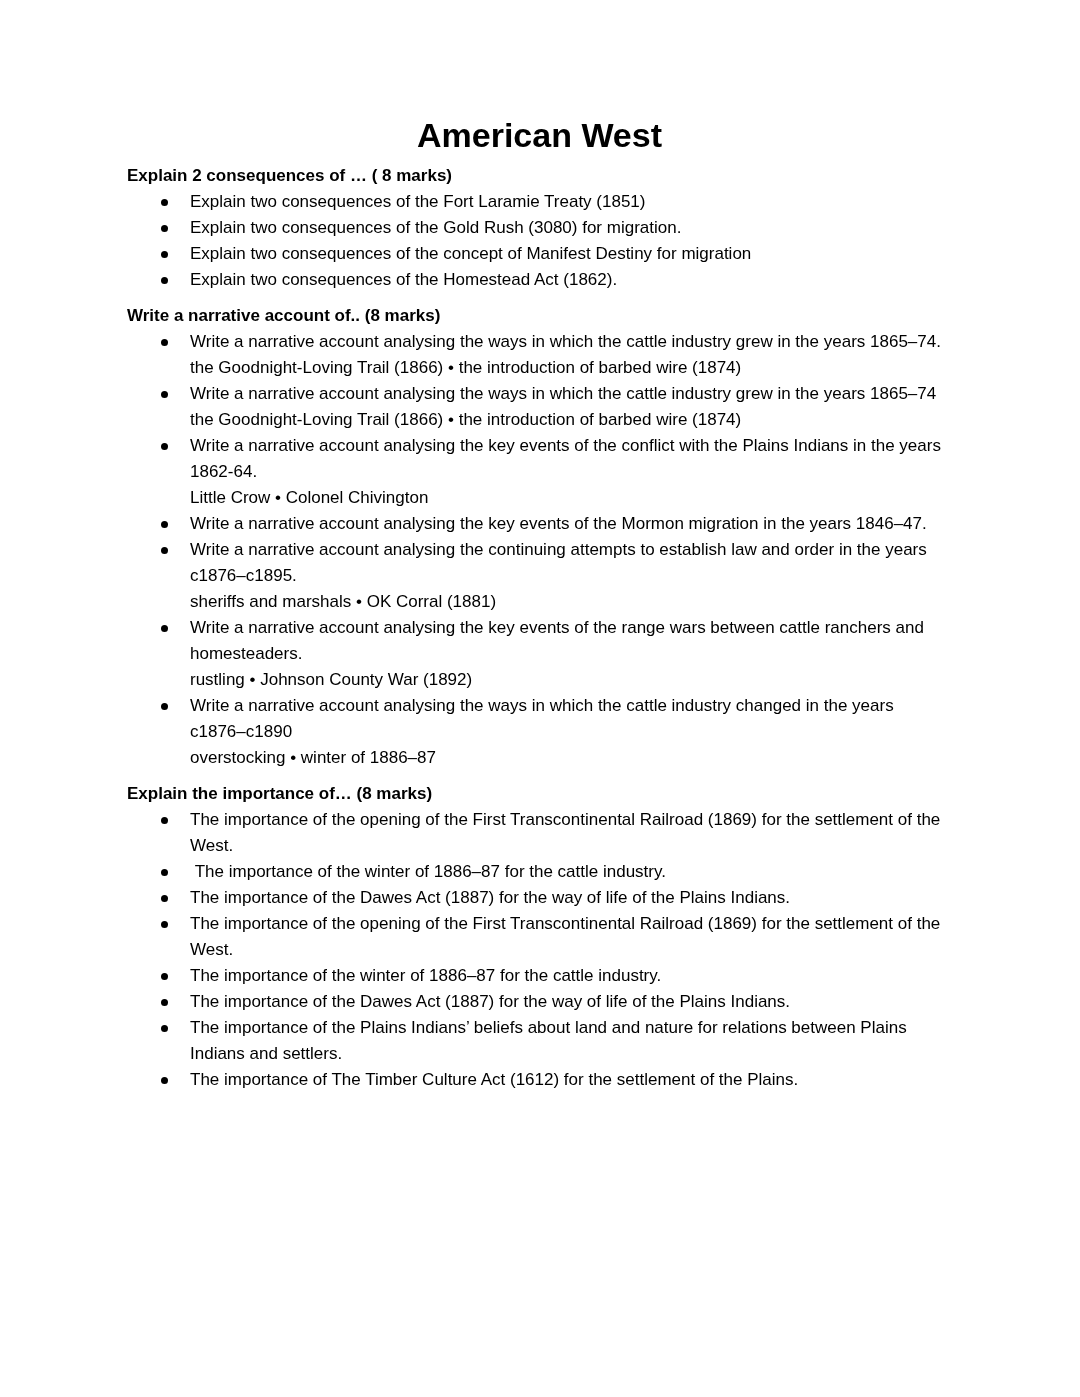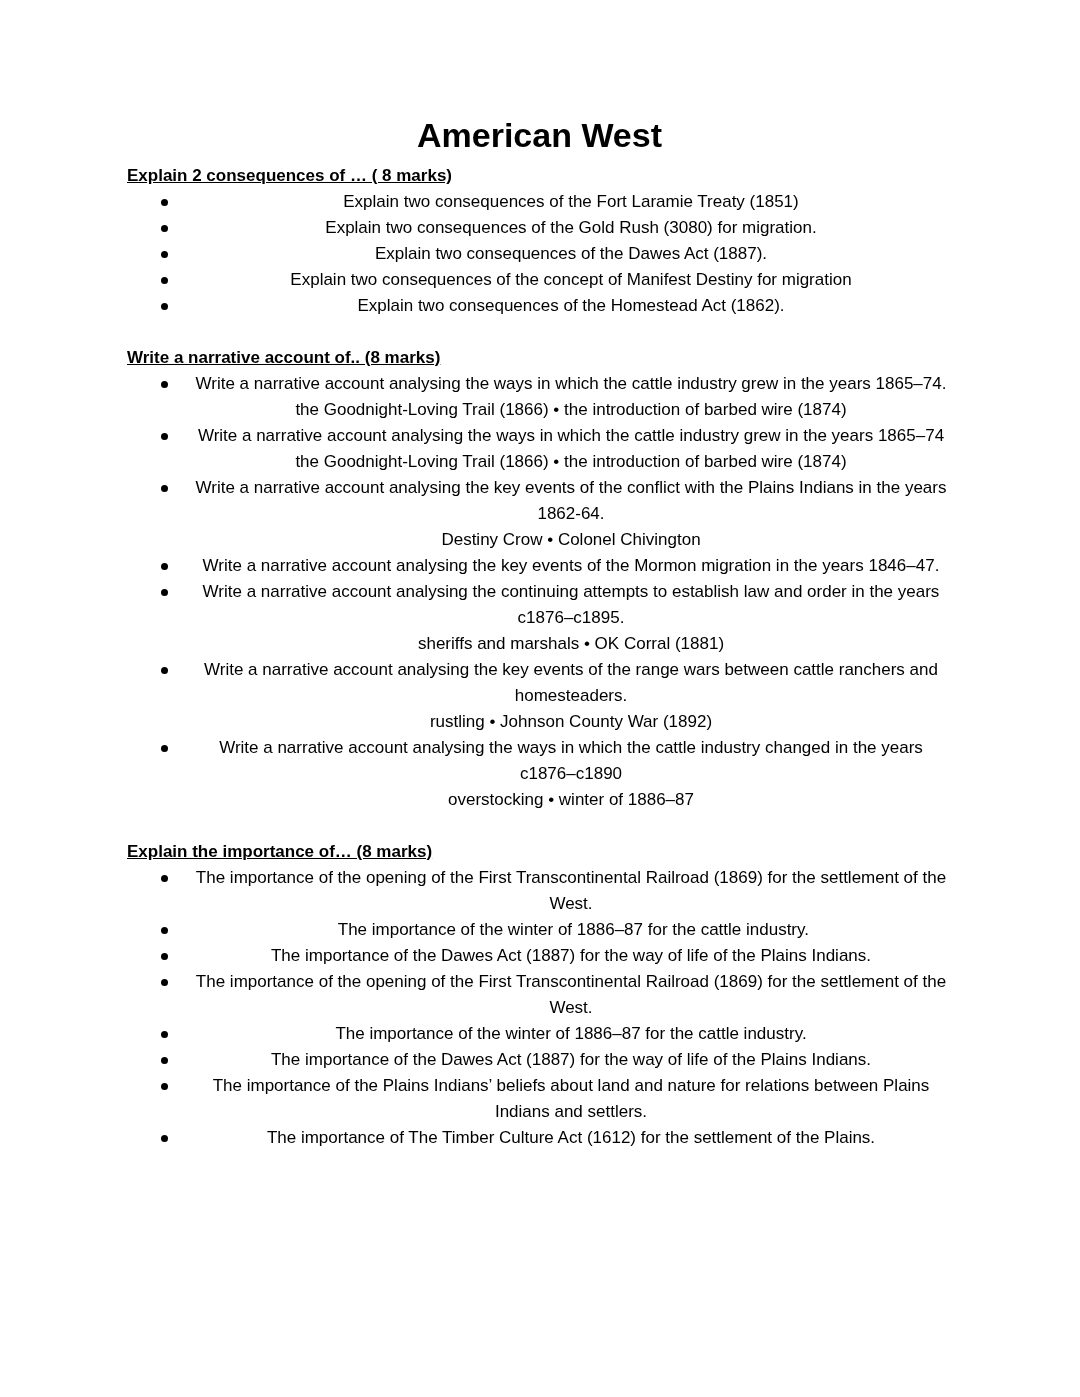--- a/index.html
+++ b/index.html
@@ -24,32 +24,30 @@
     line-height: 44px;
     font-weight: 700;
     text-align: center;
     margin-bottom: 6px;
     white-space: pre-wrap;
   }
   .heading {
     font-size: 17px;
     line-height: 26px;
     font-weight: 700;
-    text-decoration: underline;
     white-space: pre-wrap;
   }
-  .section + .section { margin-top: 26px; }
+  .section + .section { margin-top: 10px; }
   ul.list {
     list-style: none;
     margin: 0;
     padding-left: 63px;
   }
   ul.list > li {
     position: relative;
-    text-align: center;
   }
   ul.list > li::before {
     content: "";
     position: absolute;
     left: -29px;
     top: 10px;
     width: 7px;
     height: 7px;
     border-radius: 50%;
     background: #000000;
@@ -68,23 +66,20 @@
   <section class="section">
     <h2 class="heading">Explain 2 consequences of … ( 8 marks)</h2>
     <ul class="list">
       <li>
           <div class="t">Explain two consequences of the Fort Laramie Treaty (1851)</div>
         </li>
       <li>
           <div class="t">Explain two consequences of the Gold Rush (3080) for migration.</div>
         </li>
       <li>
-          <div class="t">Explain two consequences of the Dawes Act (1887).</div>
-        </li>
-      <li>
           <div class="t">Explain two consequences of the concept of Manifest Destiny for migration</div>
         </li>
       <li>
           <div class="t">Explain two consequences of the Homestead Act (1862).</div>
         </li>
     </ul>
   </section>
 
   <section class="section">
     <h2 class="heading">Write a narrative account of.. (8 marks)</h2>
@@ -92,21 +87,21 @@
       <li>
         <div class="t">Write a narrative account analysing the ways in which the cattle industry grew in the years 1865–74.</div>
         <div class="t sub">the Goodnight-Loving Trail (1866) • the introduction of barbed wire (1874)</div>
       </li>
       <li>
         <div class="t">Write a narrative account analysing the ways in which the cattle industry grew in the years 1865–74</div>
         <div class="t sub">the Goodnight-Loving Trail (1866) • the introduction of barbed wire (1874)</div>
       </li>
       <li>
         <div class="t">Write a narrative account analysing the key events of the conflict with the Plains Indians in the years 1862-64.</div>
-        <div class="t sub">Destiny Crow • Colonel Chivington</div>
+        <div class="t sub">Little Crow • Colonel Chivington</div>
       </li>
       <li>
         <div class="t">Write a narrative account analysing the key events of the Mormon migration in the years 1846–47.</div>
       </li>
       <li>
         <div class="t">Write a narrative account analysing the continuing attempts to establish law and order in the years c1876–c1895.</div>
         <div class="t sub">sheriffs and marshals • OK Corral (1881)</div>
       </li>
       <li>
         <div class="t">Write a narrative account analysing the key events of the range wars between cattle ranchers and homesteaders.</div>

